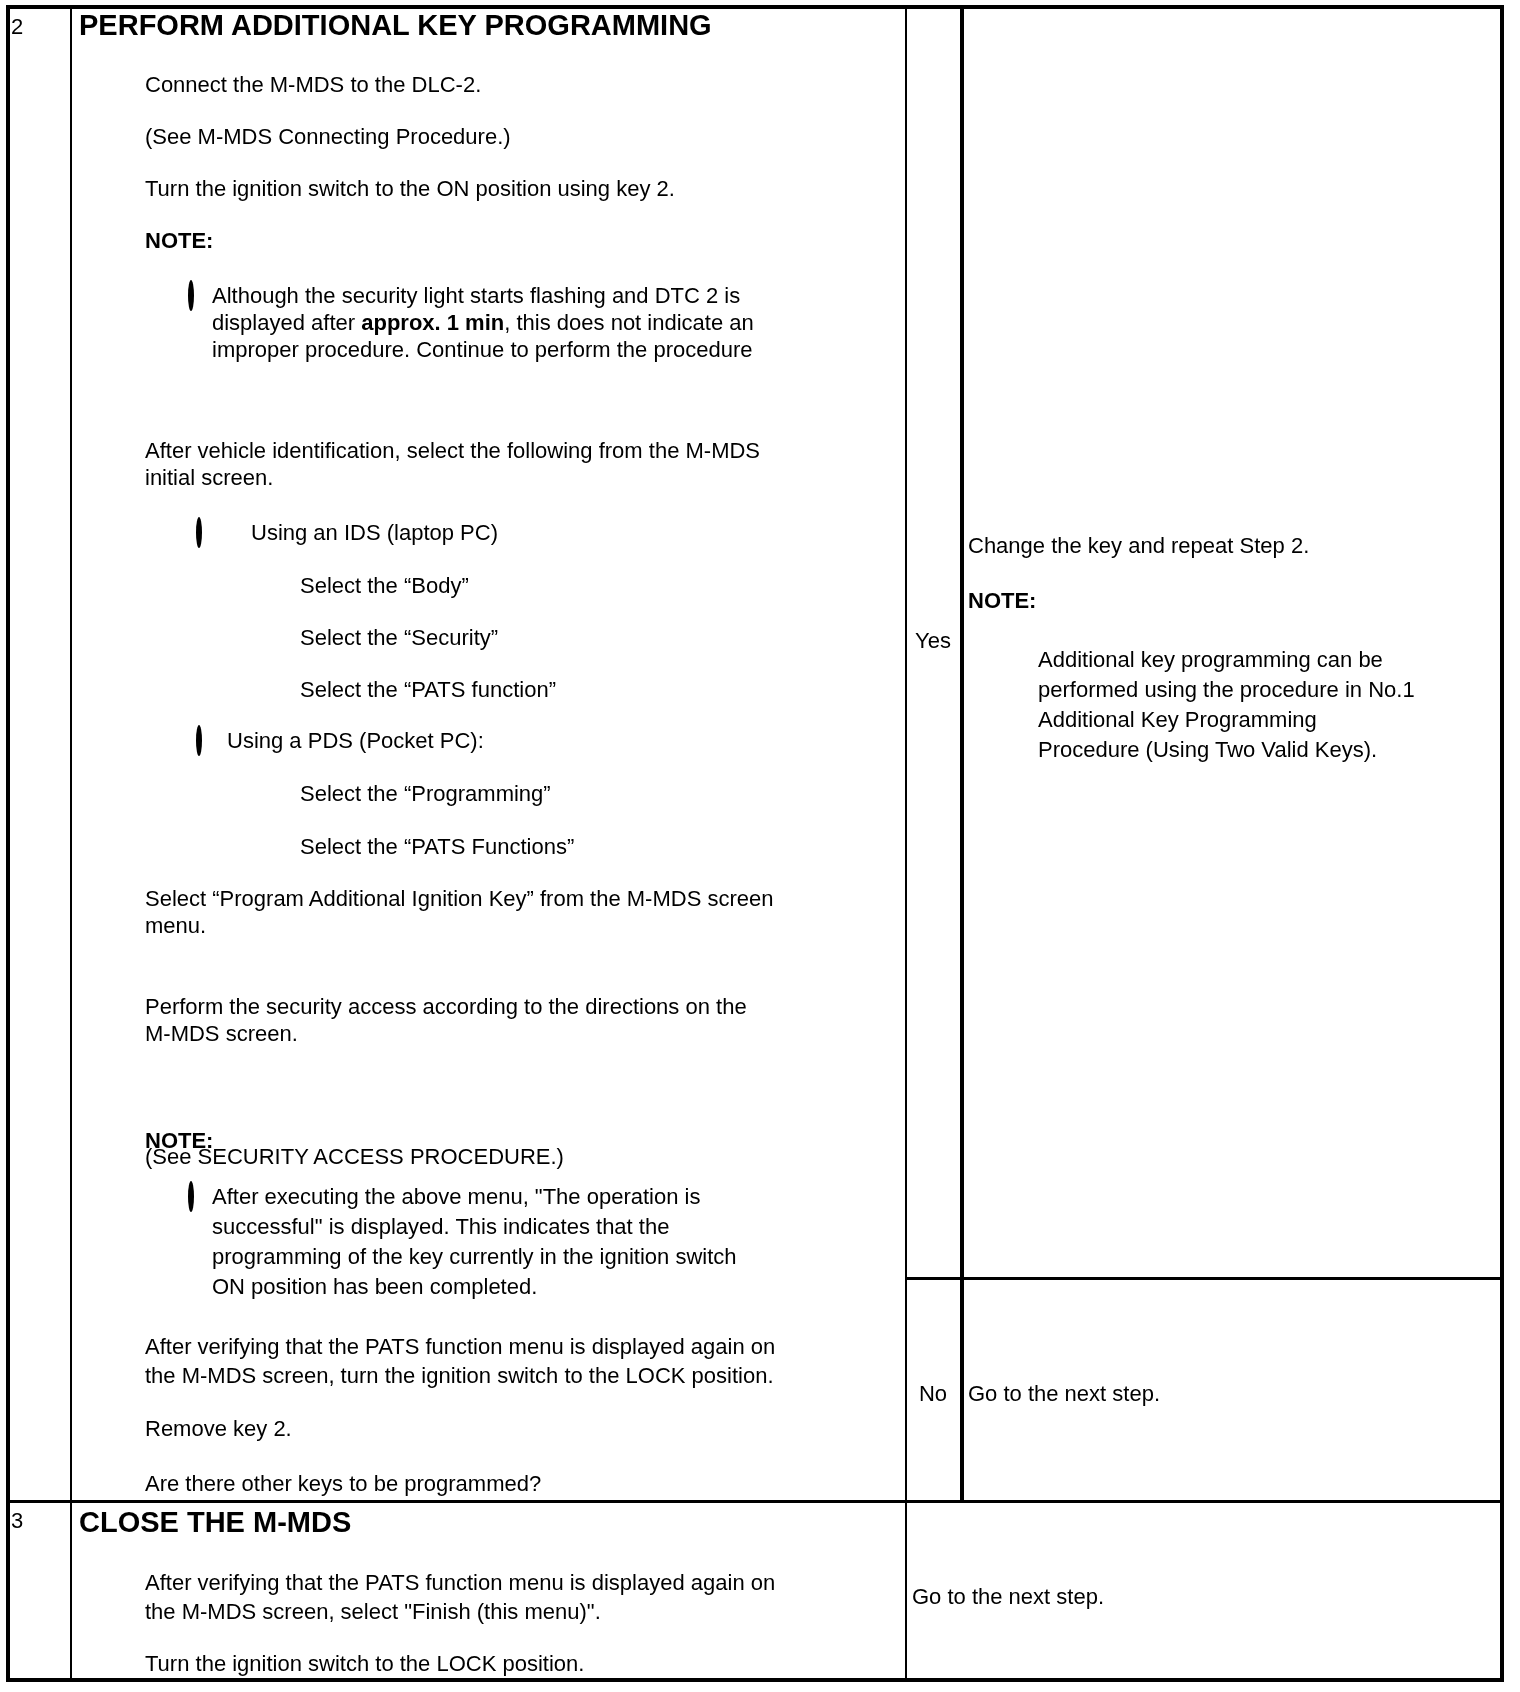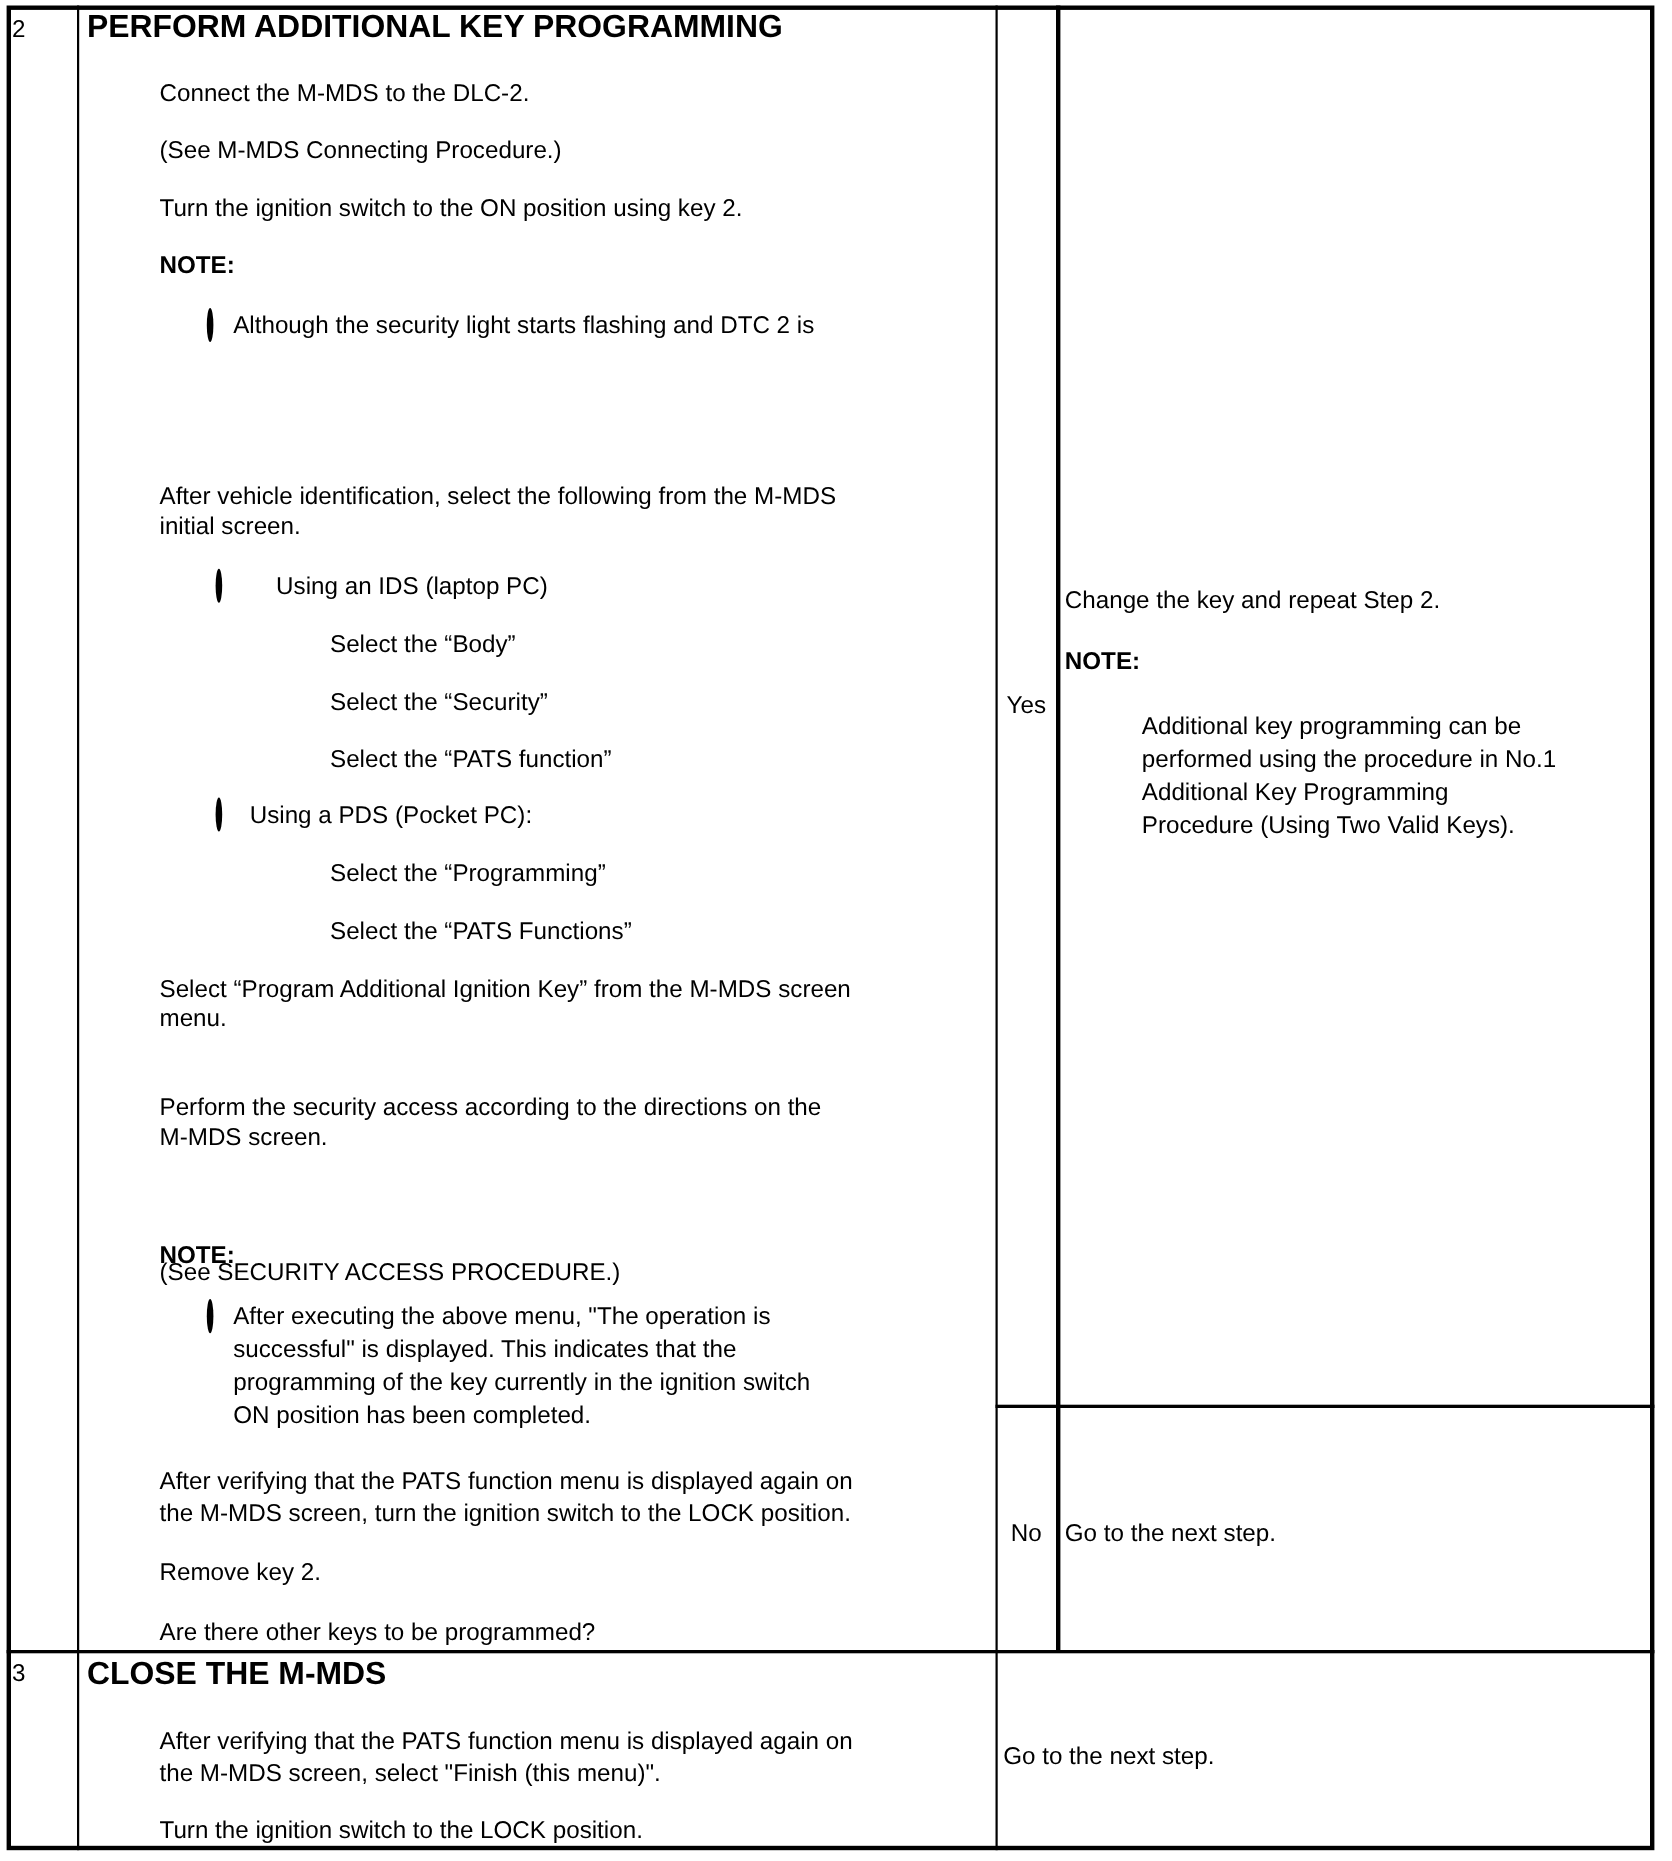--- a/index.html
+++ b/index.html
@@ -59,20 +59,22 @@
   <span class="bgap"><span class="dot"></span></span>
   <div class="txt">Turn the ignition switch to the ON position using key 2.</div>
 </div>
 
 <div class="abs bold" style="left:145px;top:227px;">NOTE:</div>
 
 <div class="abs item" style="left:188px;top:282px;">
   <span class="bgap-note"><span class="ring"></span></span>
   <div>
     <div>Although the security light starts flashing and DTC 2 is</div>
+    <div><span>displayed after </span><span class="bold">approx. 1 min</span><span>, this does not indicate an</span></div>
+    <div>improper procedure. Continue to perform the procedure</div>
   </div>
 </div>
 
 <div class="abs item" style="left:118px;top:437px;">
   <span class="bgap"><span class="dot"></span></span>
   <div class="txt">After vehicle identification, select the following from the M-MDS
 initial screen.</div>
 </div>
 
 <div class="abs item" style="left:196px;top:519px;gap:24px;">

